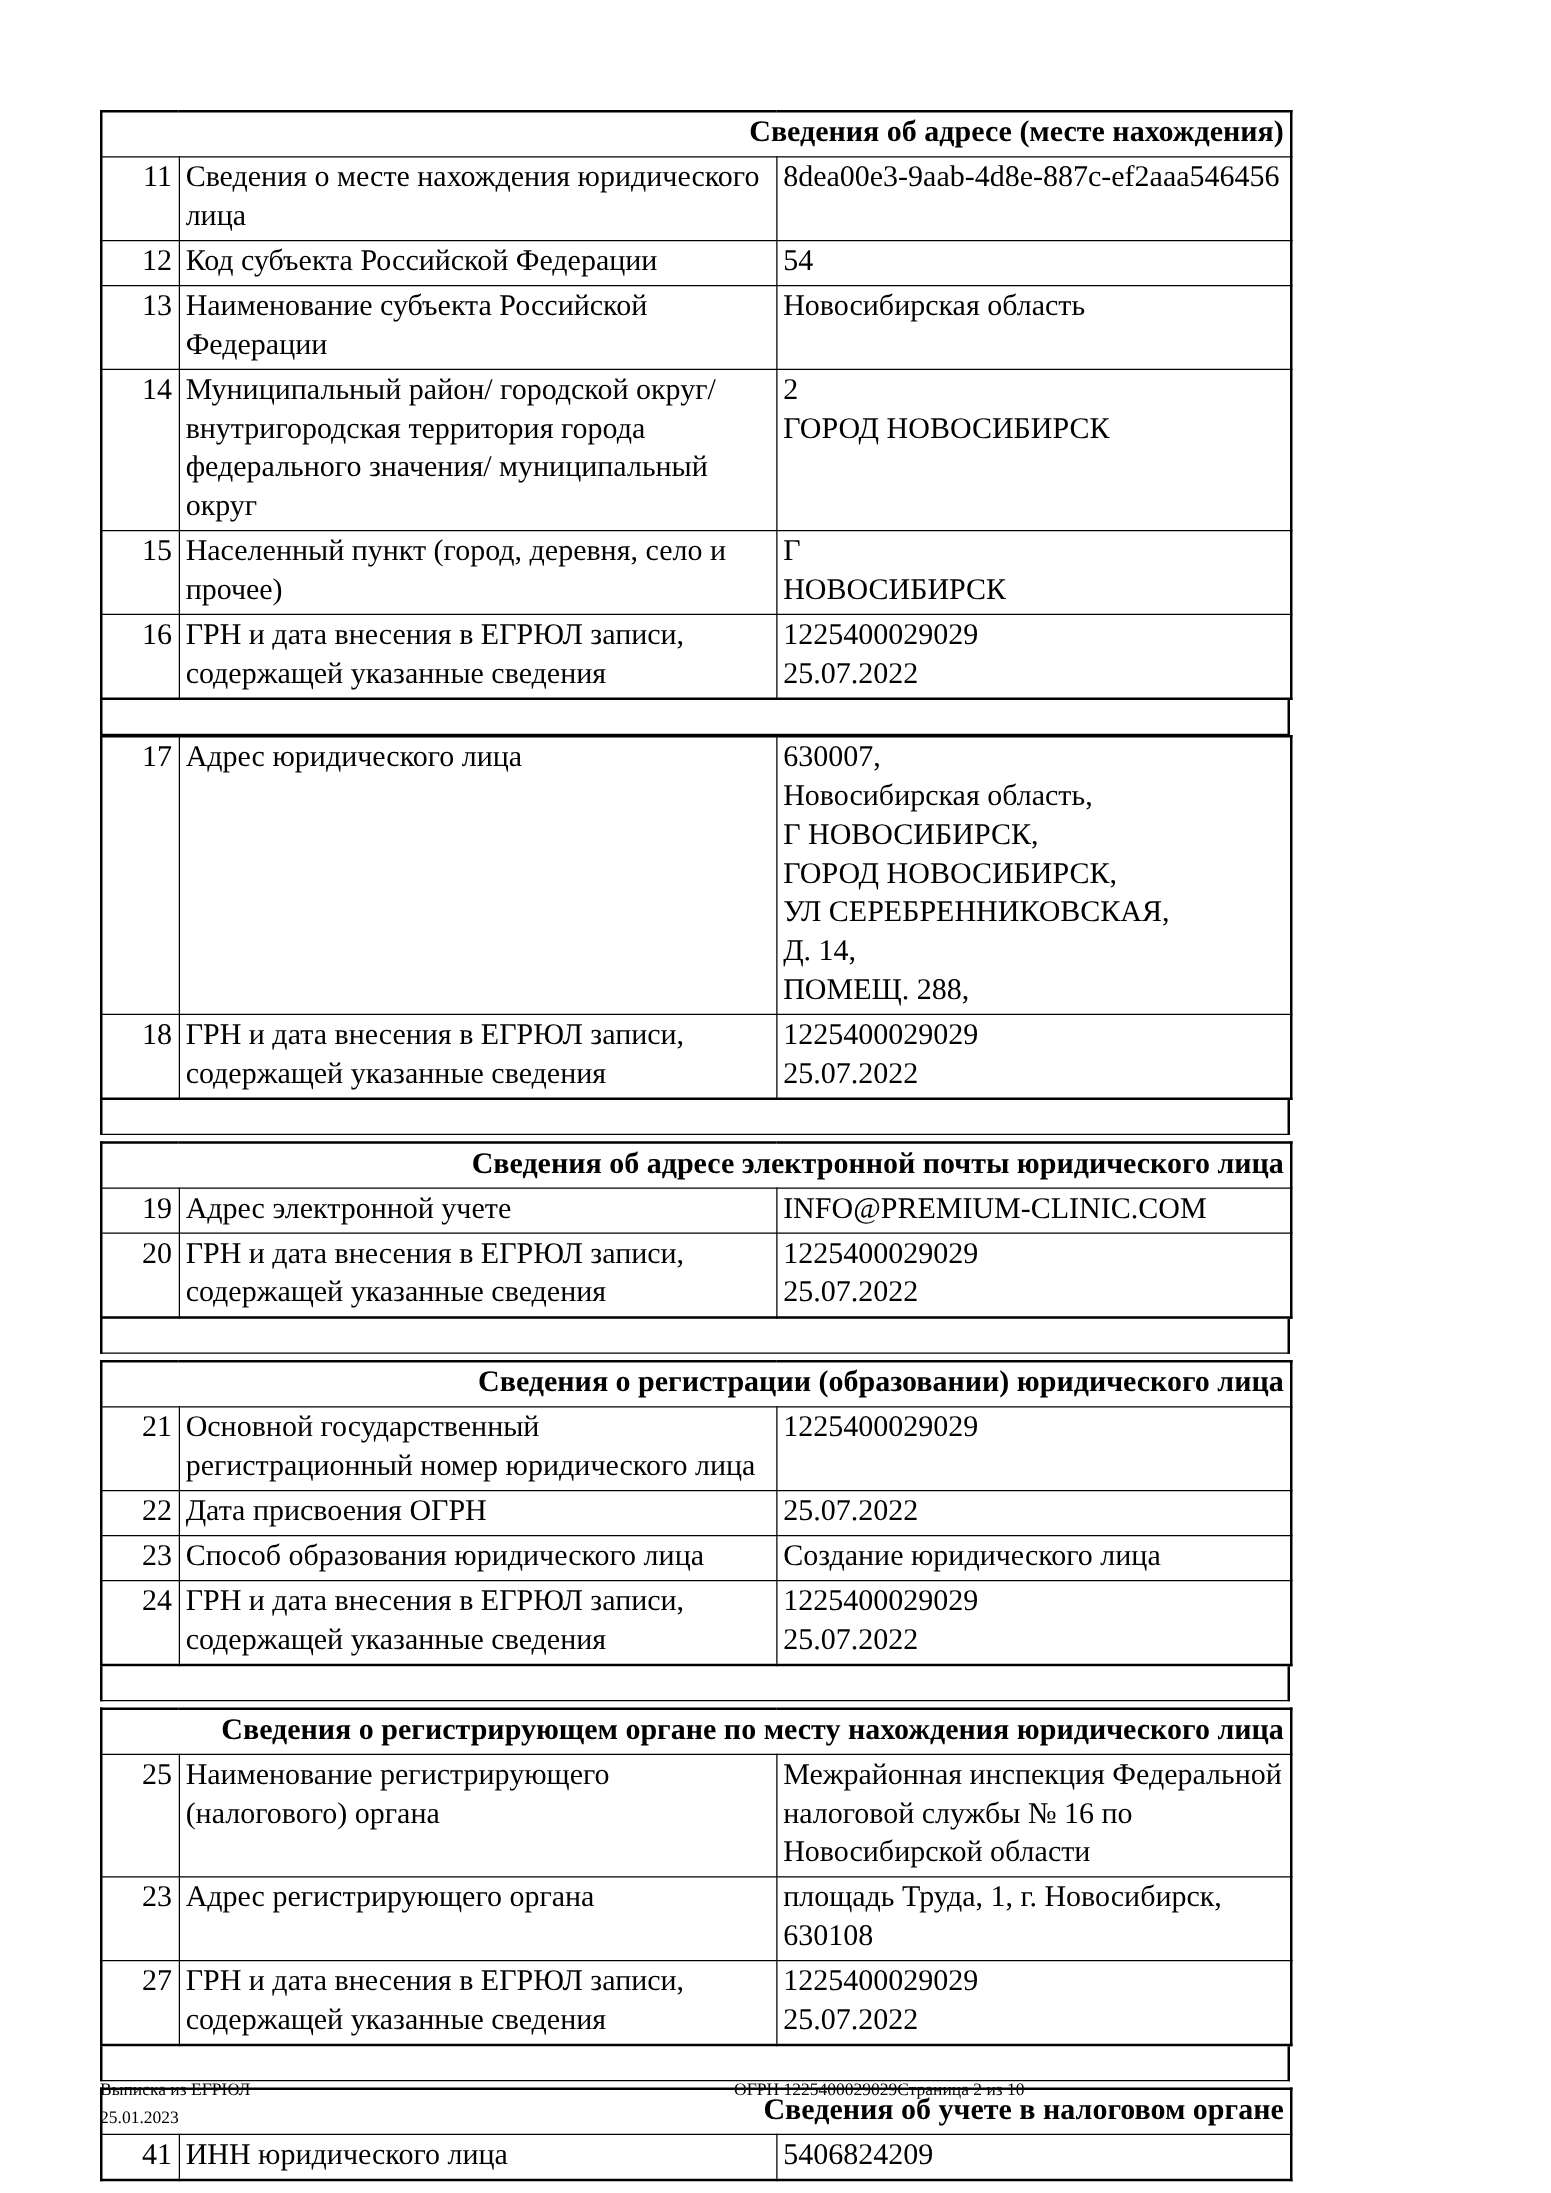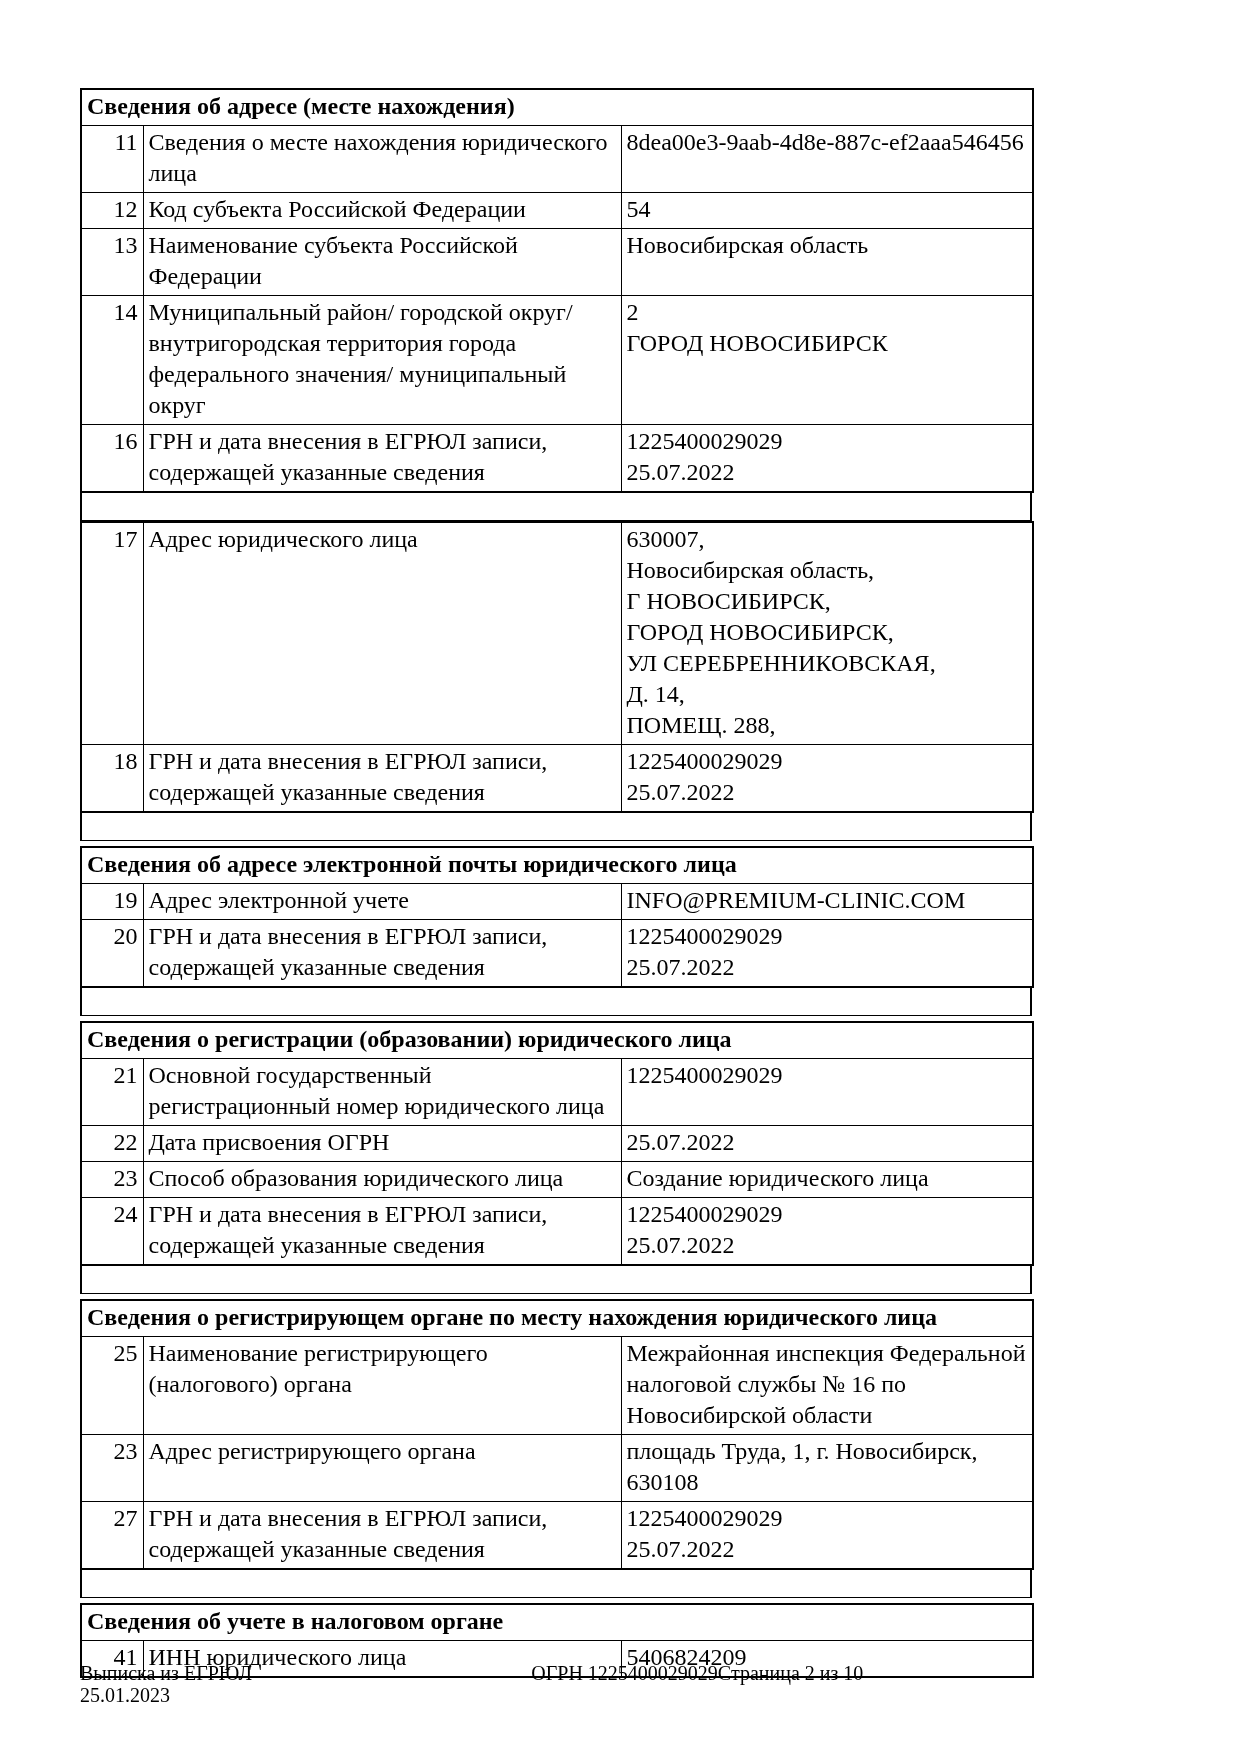--- a/index.html
+++ b/index.html
@@ -24,38 +24,38 @@
   table.sec.gap { margin-top: 5px; }
   table.sec td {
     border: 1px solid #000;
     vertical-align: top;
     font-size: 24px;
     line-height: 31px;
     padding: 1px 5px 3px 5px;
   }
   td.hdr {
     font-weight: bold;
-    text-align: left;
+    text-align: right;
     padding-top: 2px;
     padding-bottom: 2px;
   }
   td.num { text-align: right; padding-left: 2px; padding-right: 2px; }
   td.val { white-space: pre-line; }
   .spacer {
     height: 28px;
     border-left: 2px solid #000;
     border-right: 2px solid #000;
     border-bottom: 1px solid #000;
   }
   .footer {
     position: absolute;
     left: 80px; top: 1662px;
     width: 952px;
     display: flex;
-    font-size: 20px;
+    font-size: 14px;
     line-height: 22px;
   }
   .f-left { width: 33%; text-align: left; }
   .f-center { width: 34%; text-align: right; }
   .f-right { width: 33%; text-align: left; }
 </style>
 </head>
 <body>
 
 <div class="doc">
@@ -83,20 +83,26 @@
     <tr>
       <td class="num">13</td>
       <td class="lbl">Наименование субъекта Российской Федерации</td>
       <td class="val">Новосибирская область</td>
     </tr>
     <tr>
       <td class="num">14</td>
       <td class="lbl">Муниципальный район/ городской округ/ внутригородская территория города федерального значения/ муниципальный округ</td>
       <td class="val">2
 ГОРОД НОВОСИБИРСК</td>
+    </tr>
+    <tr>
+      <td class="num">15</td>
+      <td class="lbl">Населенный пункт (город, деревня, село и прочее)</td>
+      <td class="val">Г
+НОВОСИБИРСК</td>
     </tr>
     <tr>
       <td class="num">16</td>
       <td class="lbl">ГРН и дата внесения в ЕГРЮЛ записи, содержащей указанные сведения</td>
       <td class="val">1225400029029
 25.07.2022</td>
     </tr>
   </tbody>
     </table>
 

